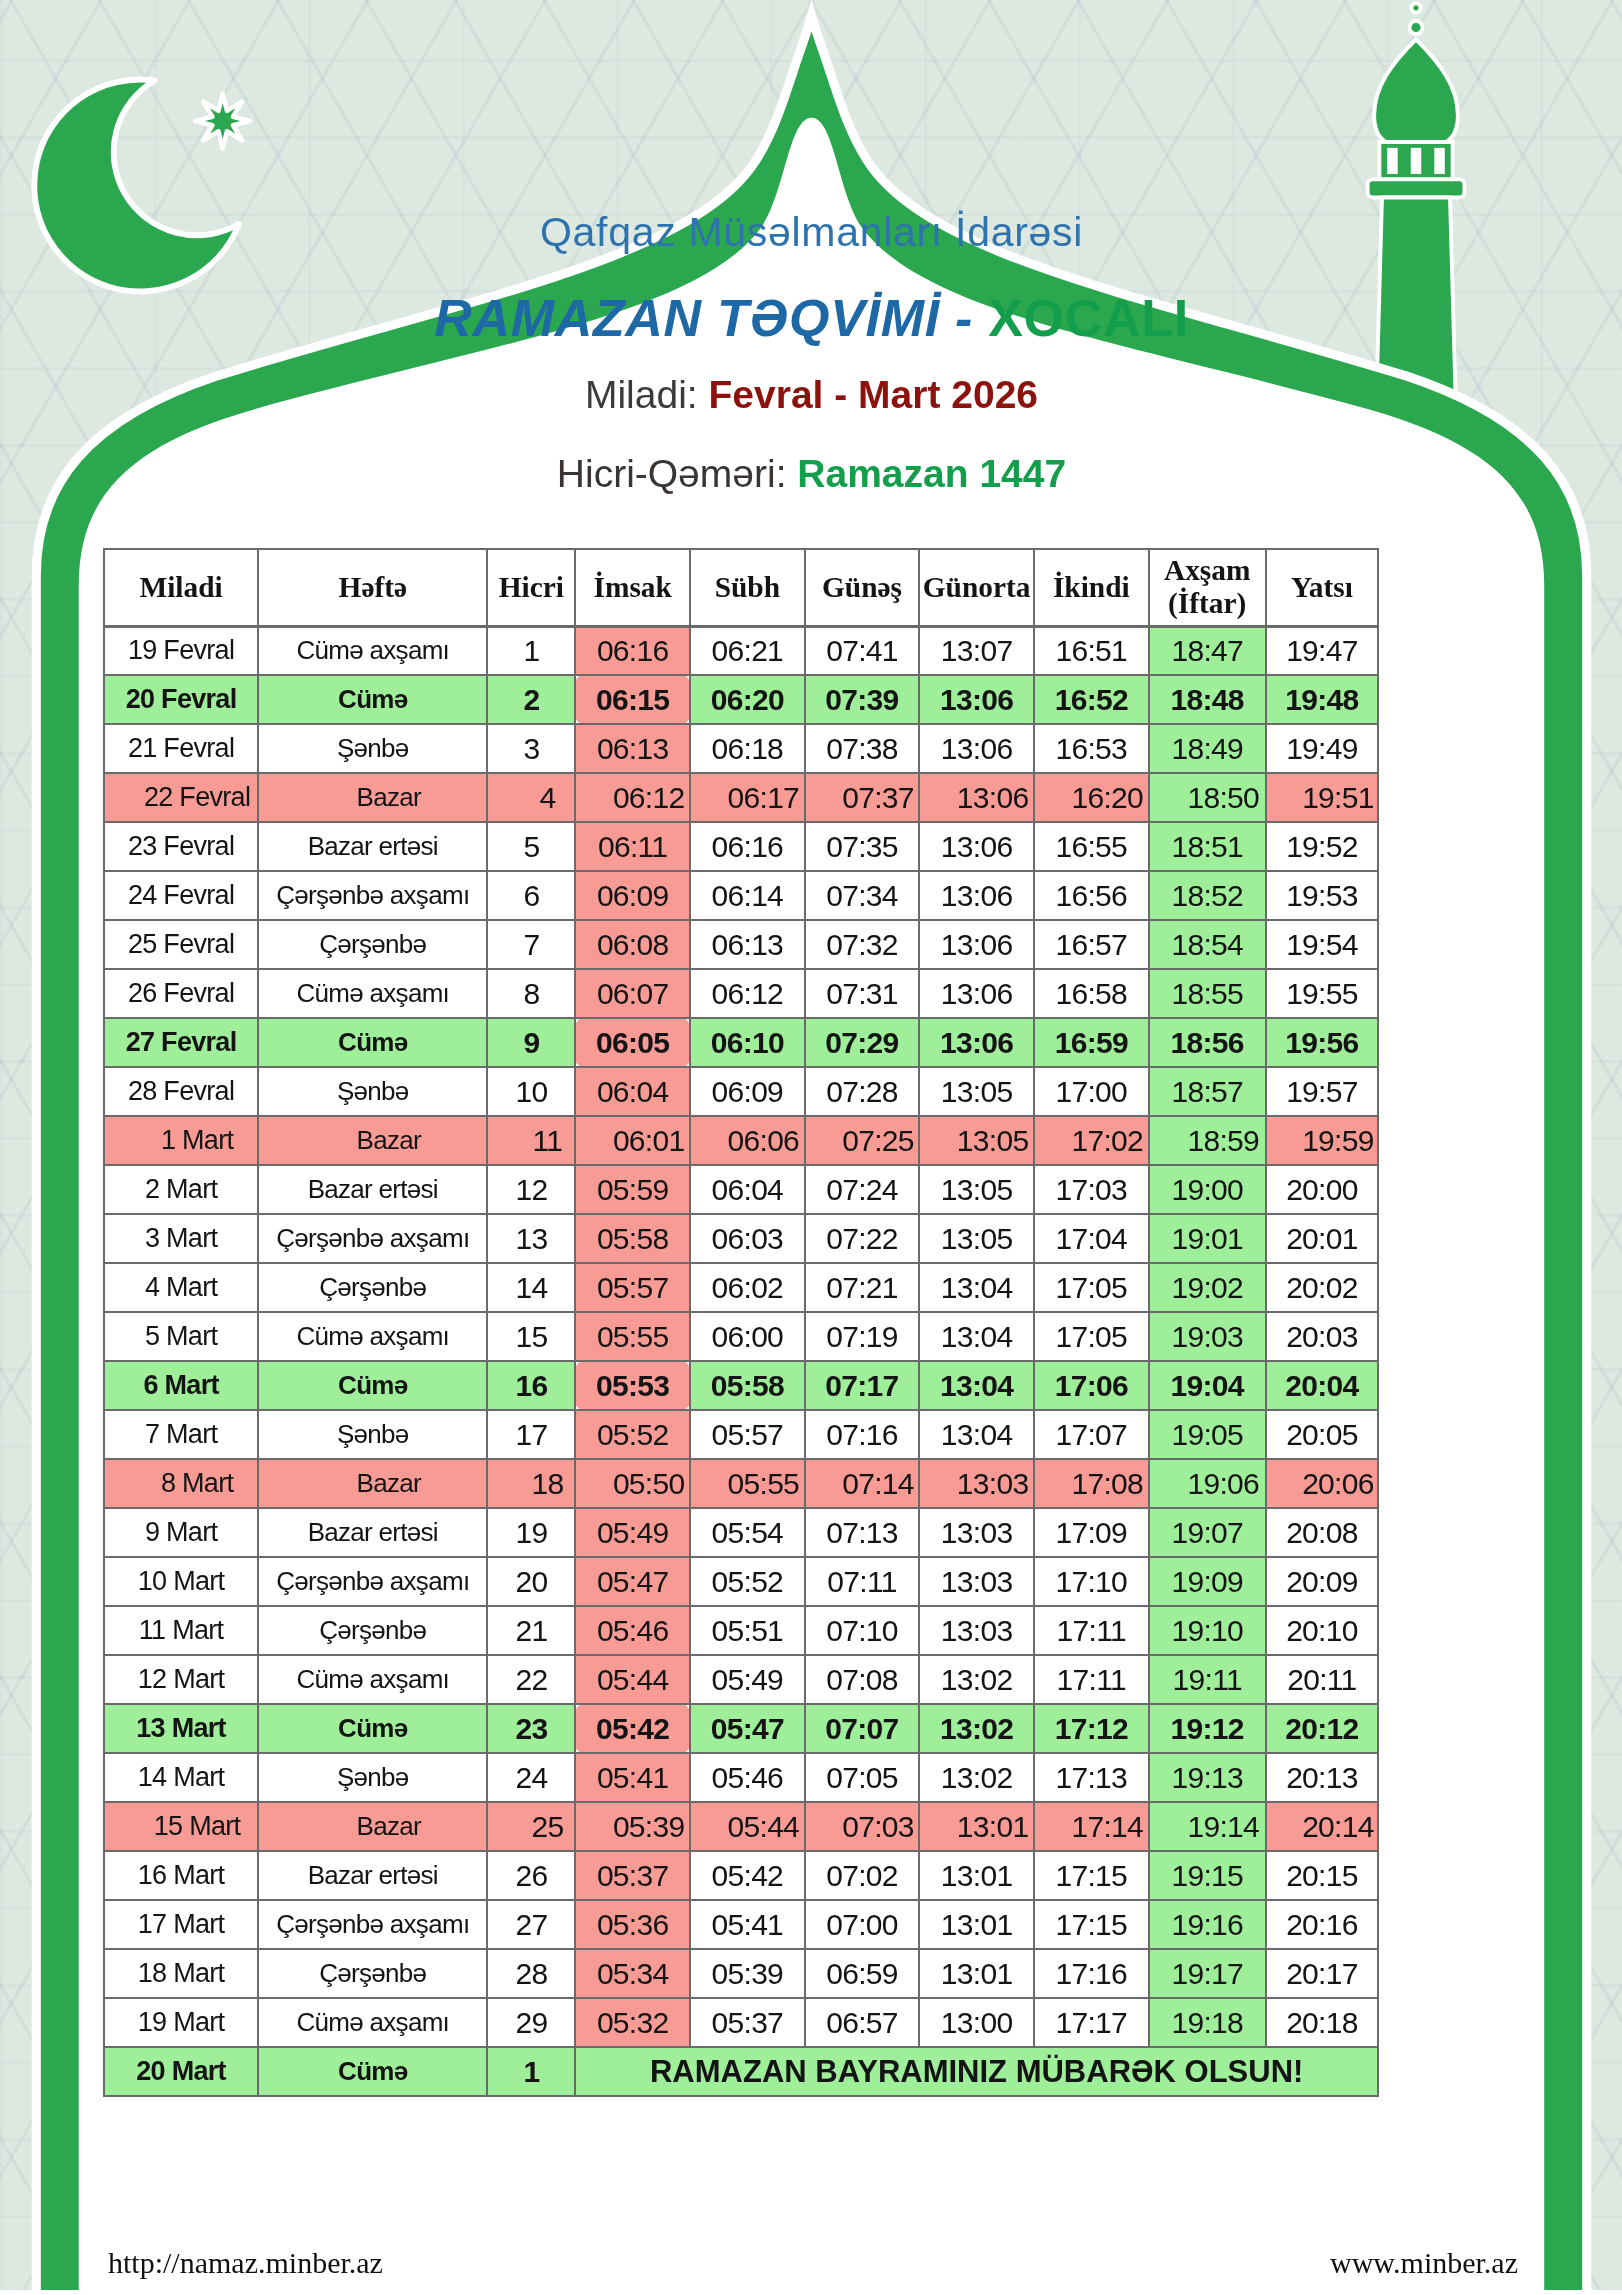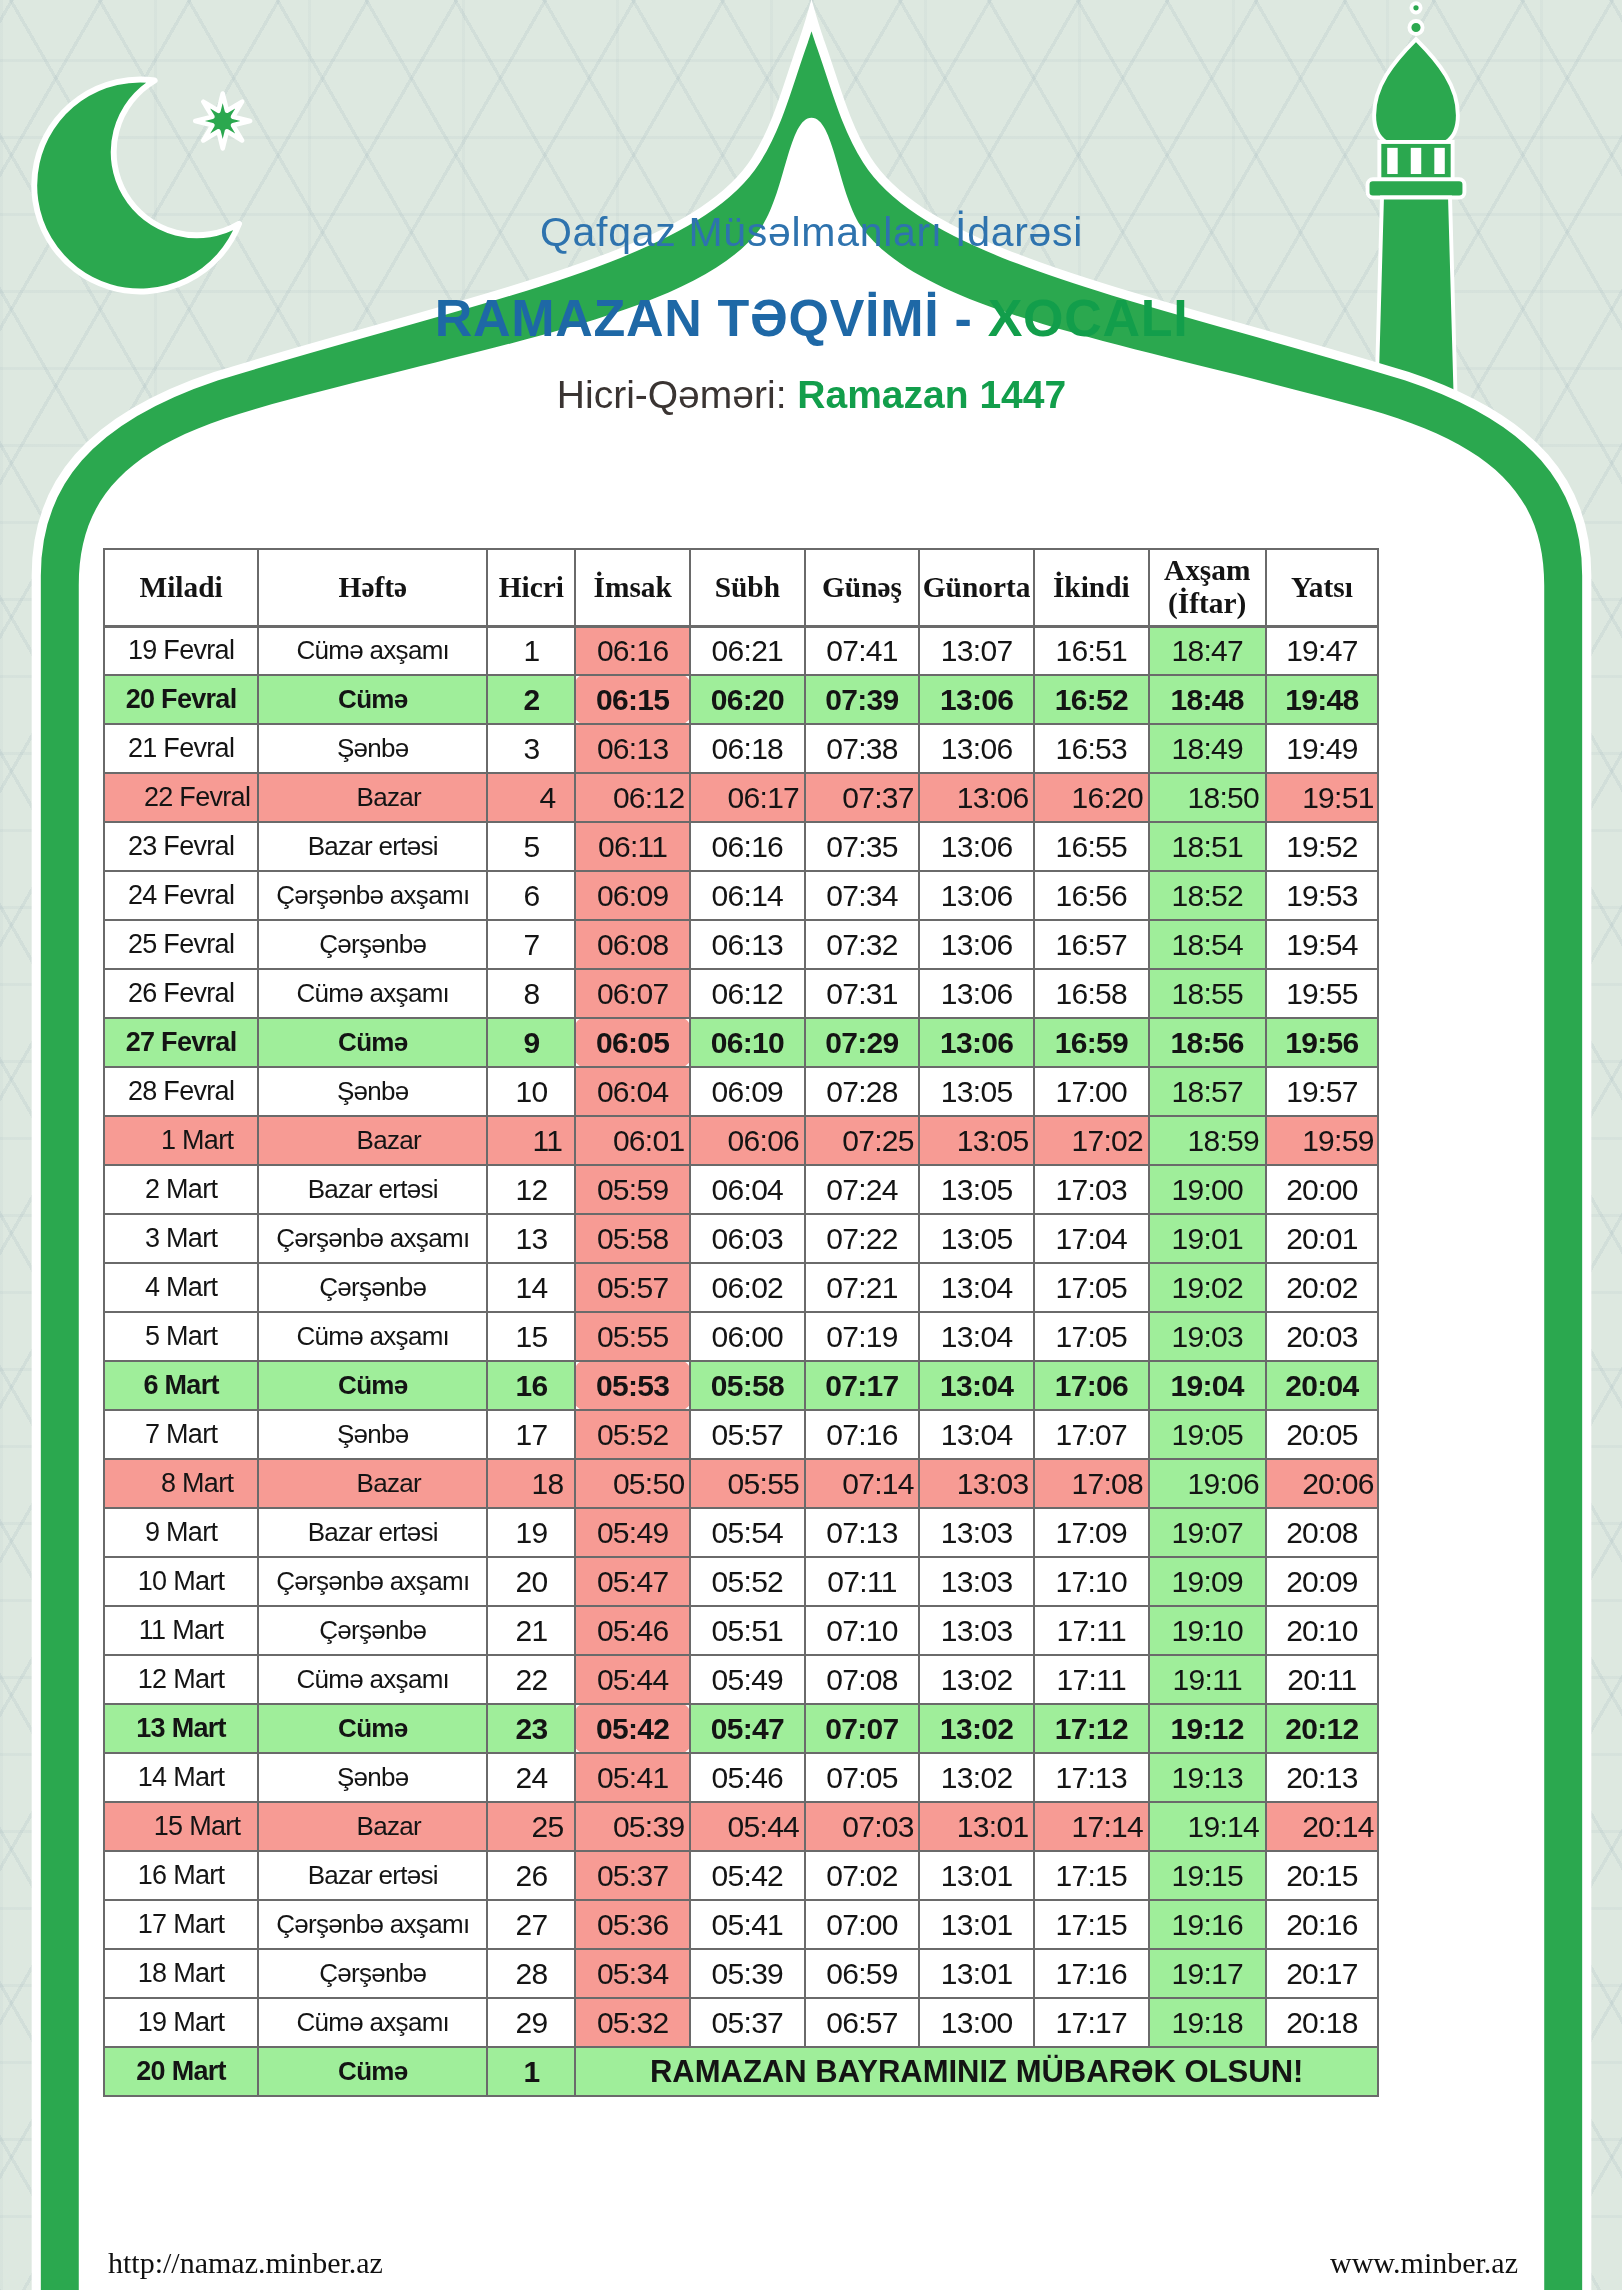--- a/index.html
+++ b/index.html
@@ -16,21 +16,21 @@
     background-image:
       repeating-linear-gradient(60deg,  rgba(150,172,182,.16) 0 3.3px, transparent 3.3px 77px),
       repeating-linear-gradient(-60deg, rgba(150,172,182,.16) 0 3.3px, transparent 3.3px 77px),
       repeating-linear-gradient(0deg,   rgba(150,172,182,.10) 0 3.3px, transparent 3.3px 77px),
       repeating-linear-gradient(90deg,  rgba(150,172,182,.08) 0 3.3px, transparent 3.3px 154px);
   }
   #frame{position:absolute;inset:0;width:100%;height:100%;}
   .titles{position:absolute;left:0;right:0;top:209px;text-align:center;z-index:3;}
   .t1{font-size:41px;line-height:46px;margin-bottom:34px;color:var(--blue1);letter-spacing:0.7px;}
   .t2{font-size:52px;line-height:59px;margin-bottom:23.6px;font-weight:bold;letter-spacing:0.7px;}
-  .t2 .main{color:var(--blue2);} .t2 .city{color:var(--cgreen);}
+  .t2 .main{color:var(--blue2);font-style:italic;} .t2 .city{color:var(--cgreen);}
   .t3{font-size:39px;line-height:46px;margin-bottom:33px;color:#3A3A3A;}
   .t3 b{color:var(--dred);}
   .t4{font-size:39px;line-height:46px;color:#3A3432;}
   .t4 b{color:var(--cgreen);}
   table{
     position:absolute;left:103px;top:548px;width:1276px;z-index:3;
     border-collapse:collapse;table-layout:fixed;background:#fff;
   }
   th,td{
     border:2px solid var(--border);border-top-width:2.6px;border-bottom-width:2.6px;
@@ -106,20 +106,21 @@
            C 1200 290, 1206 180, 1240 180
            C 1274 180, 1280 290, 1315 345
            C 1410 480, 1730 525, 2090 625
            C 2285 680, 2360 760, 2360 895
            L 2360 3508 Z" fill="#FFFFFF"></path>
 </svg>
 
 <div class="titles">
   <div class="t1">Qafqaz Müsəlmanları İdarəsi</div>
   <div class="t2"><span class="main">RAMAZAN TƏQVİMİ -</span> <span class="city">XOCALI</span></div>
+  <div class="t3"><span>Miladi:</span> <b>Fevral - Mart 2026</b></div>
   <div class="t4"><span>Hicri-Qəməri:</span> <b>Ramazan 1447</b></div>
 </div>
 
 <table>
   <colgroup>
     <col style="width:12.1%">
       <col style="width:18.0%">
       <col style="width:6.9%">
     <col style="width:9.0%">
       <col style="width:9.0%">

